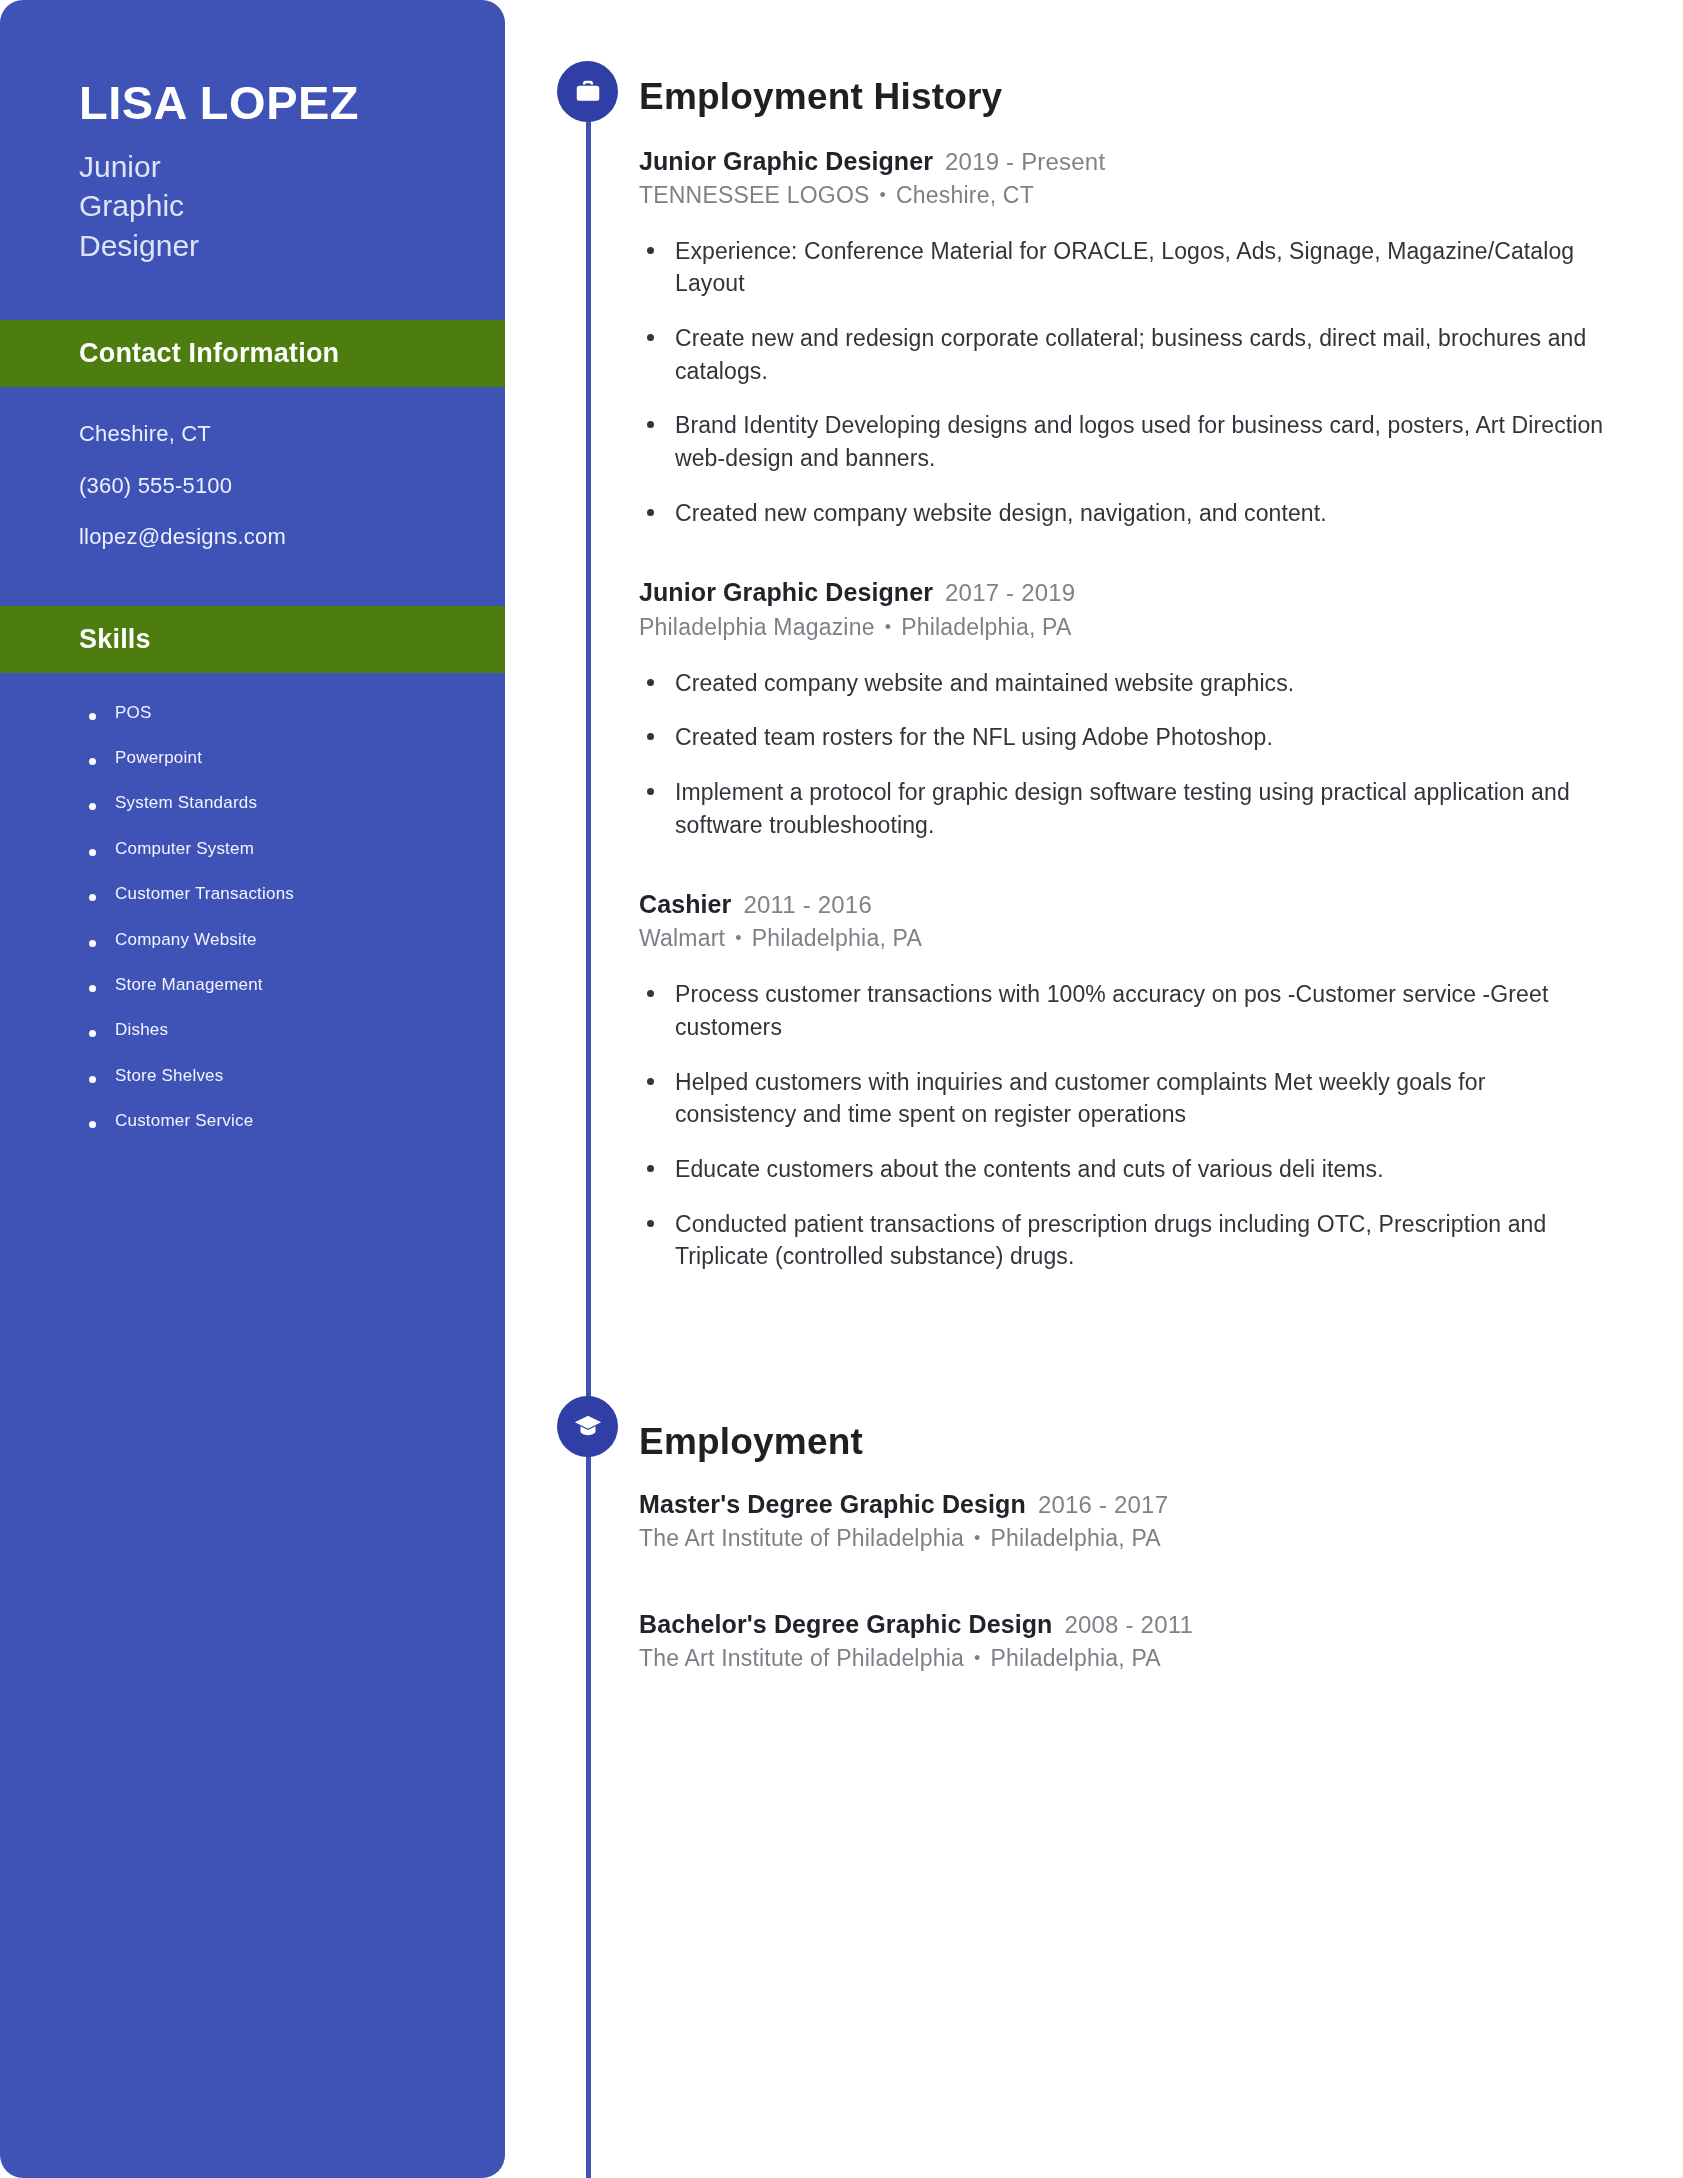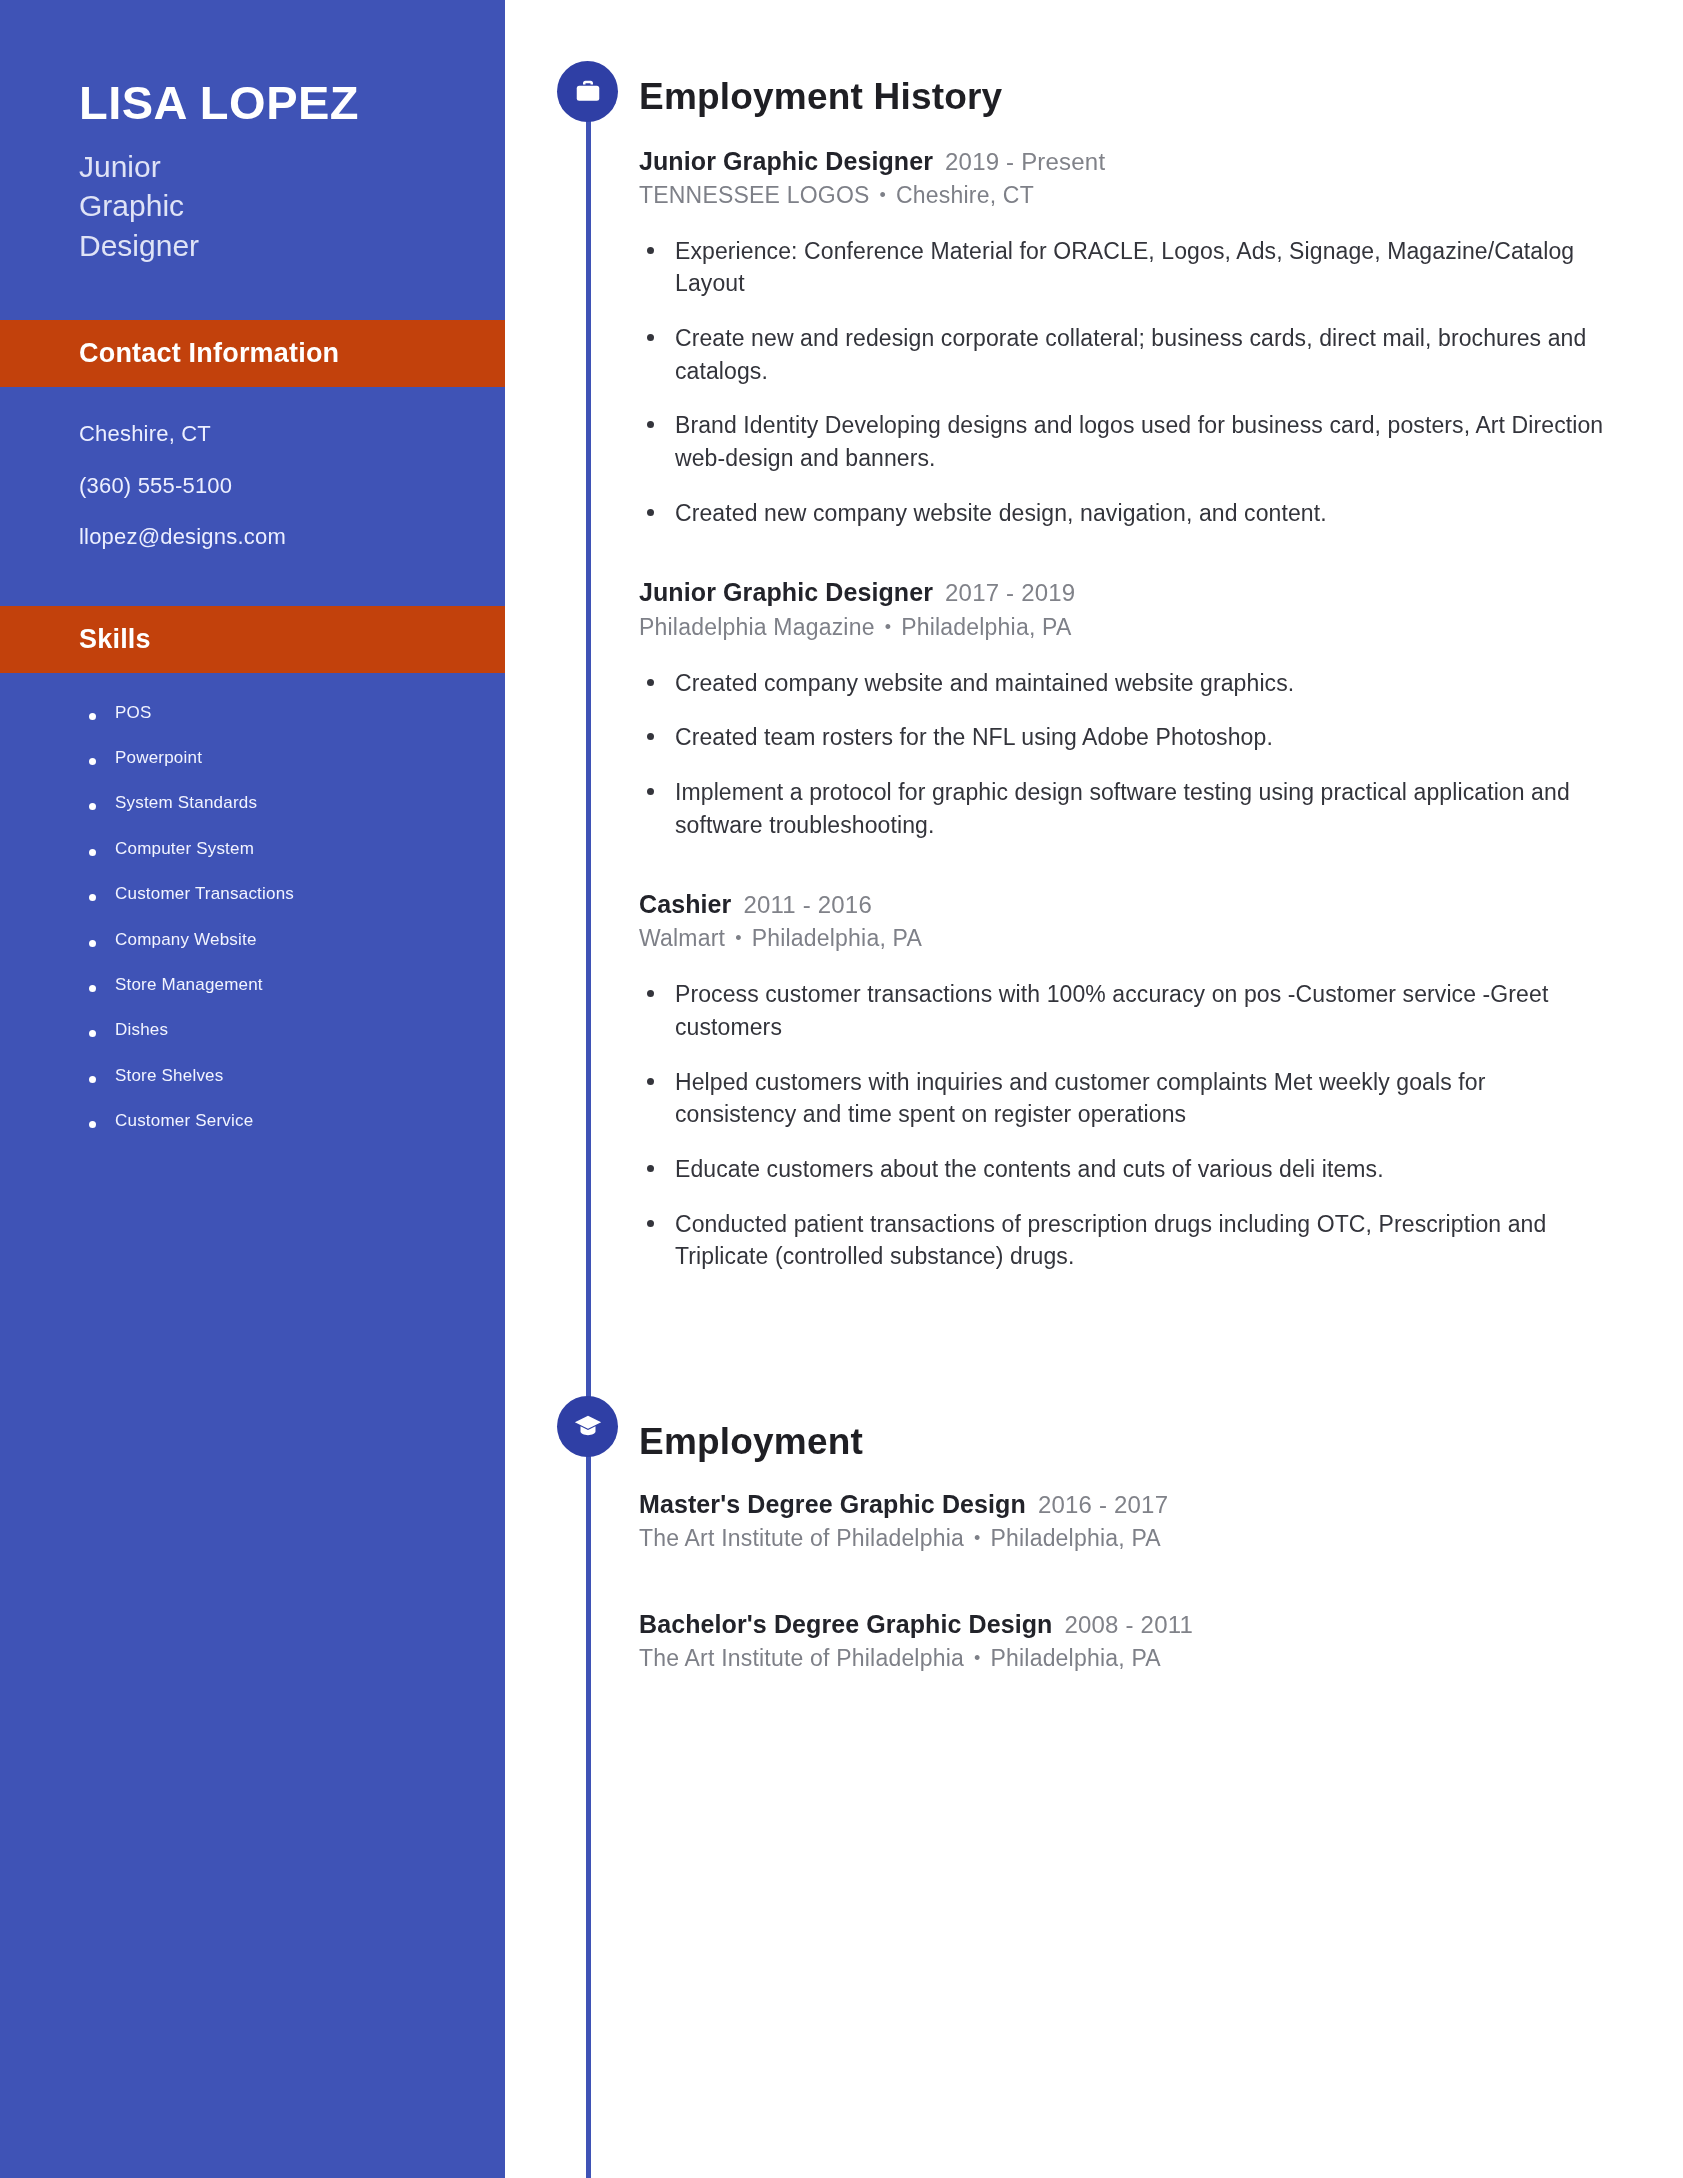--- a/index.html
+++ b/index.html
@@ -17,39 +17,40 @@
     align-items:stretch;
   }
 
   
   .sidebar {
     width:505px;
     flex:0 0 505px;
     background:#3f53b6;
     color:#ffffff;
     position:relative;
+    border-radius:23px;
   }
   .sb-name {
     font-size:47px;
     font-weight:bold;
     letter-spacing:0.5px;
     color:#ffffff;
     padding:77px 0 0 79px;
     line-height:1.1;
   }
   .sb-role {
     font-size:30px;
     font-weight:normal;
     color:#dfe3f6;
     padding:18px 79px 0 79px;
     line-height:1.32;
     max-width:327px;
   }
   .sb-section-head {
-    background:#c2410c;
+    background:#4d7c0f;
     width:100%;
     padding:18px 0 18px 79px;
     margin-top:55px;
     font-size:27px;
     font-weight:bold;
     color:#ffffff;
     letter-spacing:0.2px;
   }
   .sb-contact {
     padding:34px 69px 0 79px;

